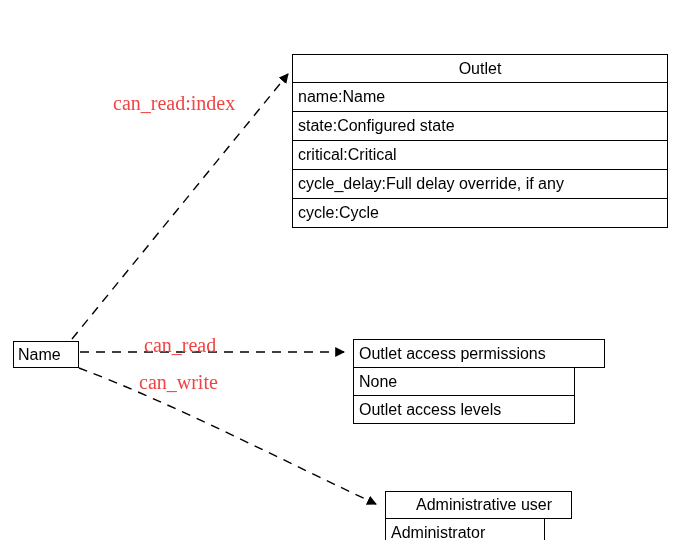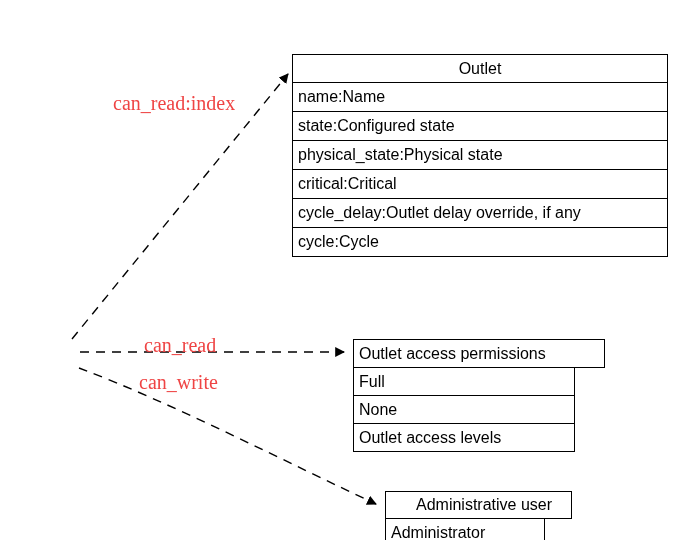--- a/index.html
+++ b/index.html
@@ -129,30 +129,31 @@
 
     <path d="M 80 307 L 344 307" fill="none" stroke="#000000" stroke-width="1.4" stroke-dasharray="9,7" marker-end="url(#arrow)"></path>
 
     <path d="M 79 323 C 170 357, 292 420, 376 459" fill="none" stroke="#000000" stroke-width="1.4" stroke-dasharray="9,7" marker-end="url(#arrow)"></path>
   </svg>
 
   <div class="node" id="outlet-table">
     <div class="cell center">Outlet</div>
     <div class="cell left">name:Name</div>
     <div class="cell left">state:Configured state</div>
-    <div class="cell left">physical_state:Physical state</div>
     <div class="cell left">critical:Critical</div>
-    <div class="cell left">cycle_delay:Outlet delay override, if any</div>
+    <div class="cell left">cycle_delay:Full delay override, if any</div>
     <div class="cell left">cycle:Cycle</div>
   </div>
 
+  <div class="node" id="name-node">
+    <div class="cell left">Name</div>
+  </div>
 
   <div class="node" id="permissions-table">
     <div class="cell left hdr">Outlet access permissions</div>
-    <div class="cell left row">Full</div>
     <div class="cell left row">None</div>
     <div class="cell left row">Outlet access levels</div>
   </div>
 
   <div class="node" id="adminuser-table">
     <div class="cell left hdr">Administrative user</div>
     <div class="cell left row">Administrator</div>
   </div>
 
   <div class="edge-label" id="label-can-read-index">can_read:index</div>

